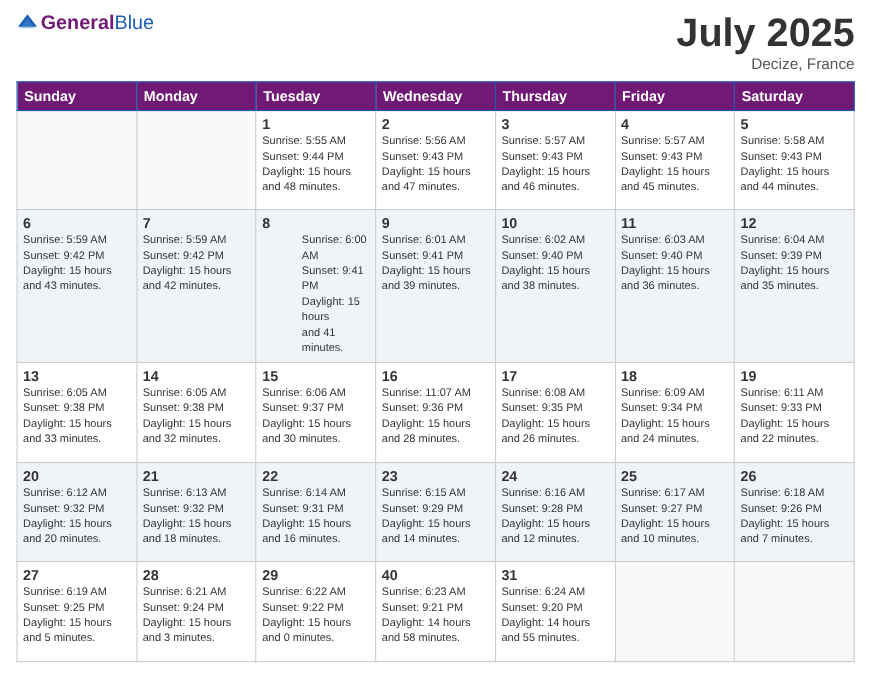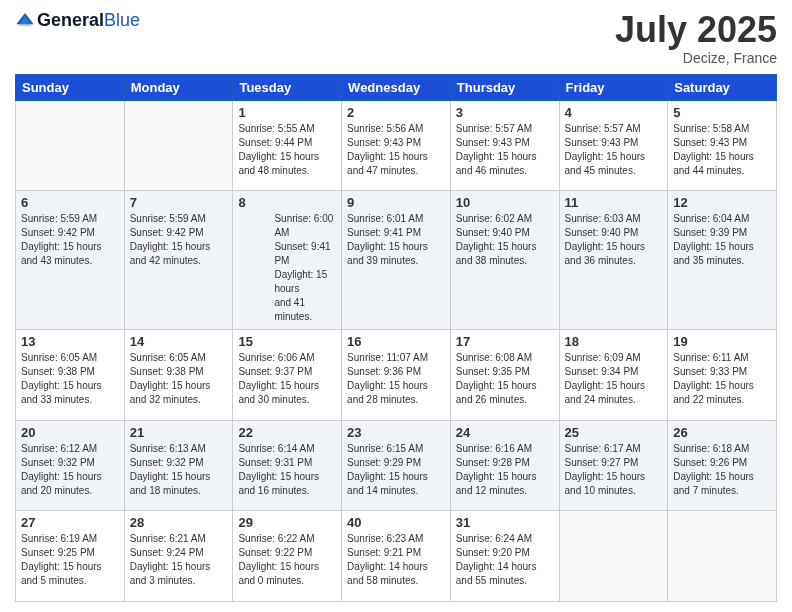--- a/index.html
+++ b/index.html
@@ -24,21 +24,21 @@
       margin-bottom: 8px;
     }
     .logo {
       display: flex;
       align-items: center;
       gap: 2px;
     }
     .logo-text-general {
       font-size: 18px;
       font-weight: bold;
-      color: #0f172a;
+      color: #701a75;
     }
     .logo-text-blue {
       font-size: 18px;
       font-weight: normal;
       color: #1a5fb4;
     }
     .logo-icon {
       width: 20px;
       height: 20px;
     }
@@ -57,21 +57,21 @@
       color: #555;
     }
     .calendar {
       flex: 1;
       border: 1px solid #ccc;
       border-collapse: collapse;
       width: 100%;
       table-layout: fixed;
     }
     .calendar th {
-      background-color: #1d4ed8;
+      background-color: #701a75;
       color: white;
       text-align: left;
       padding: 5px 6px;
       font-size: 13px;
       font-weight: bold;
       border: 1px solid #1a5fb4;
     }
     .calendar td {
       border: 1px solid #ccc;
       vertical-align: top;

